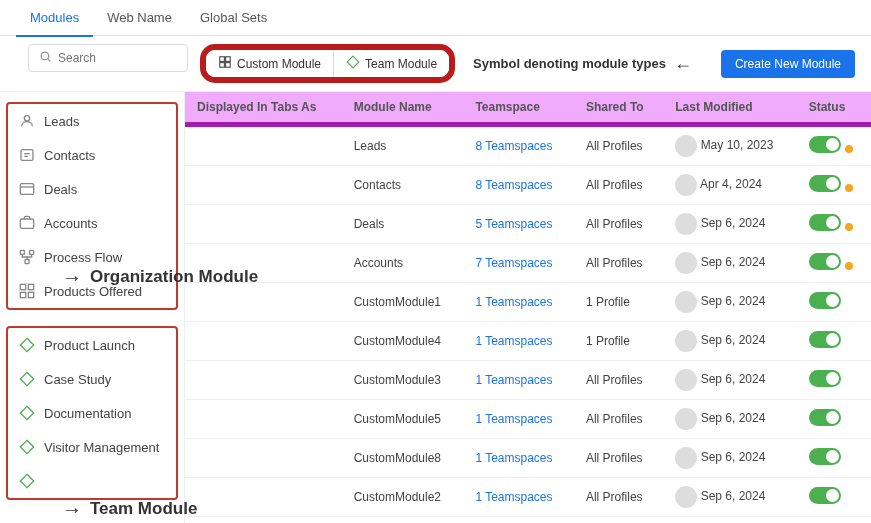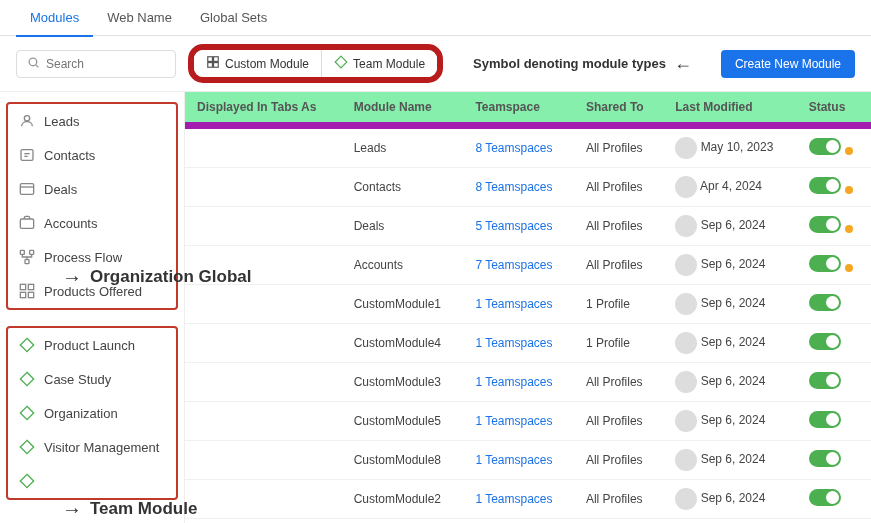--- a/index.html
+++ b/index.html
@@ -5,21 +5,21 @@
     * { box-sizing: border-box; margin: 0; padding: 0; }
     body { font-family: -apple-system, BlinkMacSystemFont, 'Segoe UI', sans-serif; font-size: 13px; background: #fff; color: #333; width: 871px; height: 523px; overflow: hidden; }
 
     
     .top-nav { display: flex; align-items: center; border-bottom: 1px solid #e0e0e0; padding: 0 16px; height: 36px; }
     .nav-tab { padding: 10px 14px; font-size: 13px; cursor: pointer; color: #555; border-bottom: 2px solid transparent; margin-bottom: -1px; }
     .nav-tab.active { color: #1a73e8; border-bottom: 2px solid #1a73e8; font-weight: 500; }
 
     
     .toolbar { display: flex; align-items: center; justify-content: space-between; padding: 8px 16px; border-bottom: 1px solid #eee; }
-    .toolbar-left { display: flex; align-items: center; gap: 12px; }
+    .toolbar-left { display: flex; align-items: flex-start; gap: 12px; margin-left: 12px; }
     .search-box { display: flex; align-items: center; border: 1px solid #ddd; border-radius: 4px; padding: 5px 10px; width: 160px; gap: 6px; }
     .search-box input { border: none; outline: none; font-size: 12px; color: #888; width: 100%; background: transparent; }
     .module-type-buttons { display: flex; align-items: center; border: 6px solid #b91c1c; border-radius: 15px; overflow: hidden; }
     .module-type-btn { display: flex; align-items: center; gap: 5px; padding: 5px 12px; font-size: 12px; cursor: pointer; background: #fff; color: #333; border: none; }
     .module-type-btn + .module-type-btn { border-left: 1px solid #ddd; }
     .create-btn { background: #1a73e8; color: #fff; border: none; border-radius: 4px; padding: 7px 14px; font-size: 12px; cursor: pointer; font-weight: 500; margin-left: 21px; }
 
     
     .annotation { position: absolute; font-size: 13px; font-weight: bold; color: #333; pointer-events: none; }
 
@@ -29,21 +29,21 @@
     
     .sidebar { width: 185px; border-right: 1px solid #eee; overflow-y: auto; flex-shrink: 0; padding: 6px 0; }
     .sidebar-section { border: 2px solid #c0392b; border-radius: 4px; margin: 4px 6px; }
     .sidebar-item { display: flex; align-items: center; gap: 8px; padding: 8px 10px; cursor: pointer; font-size: 13px; color: #444; }
     .sidebar-item .icon { width: 18px; height: 18px; display: flex; align-items: center; justify-content: center; flex-shrink: 0; }
     .sidebar-item .icon svg { width: 16px; height: 16px; }
 
     
     .table-container { flex: 1; overflow-y: auto; }
     table { width: 100%; border-collapse: collapse; }
-    thead tr { background: #86efac; border-bottom: 7px solid #a21caf; }
+    thead tr { background: #f0abfc; border-bottom: 5px solid #a21caf; }
     th { padding: 8px 12px; text-align: left; font-size: 12px; font-weight: 600; color: #555; white-space: nowrap; }
     td { padding: 8px 12px; font-size: 12px; color: #444; border-bottom: 1px solid #f0f0f0; white-space: nowrap; }
     .td-link { color: #1a73e8; cursor: pointer; }
     .avatar { width: 22px; height: 22px; border-radius: 50%; background: #ddd; display: inline-block; vertical-align: middle; }
 
     
     .toggle { display: inline-flex; align-items: center; gap: 4px; }
     .toggle-track { width: 32px; height: 17px; border-radius: 10px; background: #4caf50; position: relative; cursor: pointer; }
     .toggle-thumb { width: 13px; height: 13px; border-radius: 50%; background: white; position: absolute; top: 2px; right: 2px; }
 
@@ -199,21 +199,21 @@
         </span>
         <span>Case Study</span>
       </div>
 
       <div class="sidebar-item">
         <span class="icon team-icon">
           <svg width="14" height="14" viewBox="0 0 24 24" fill="none" stroke="#4caf50" stroke-width="2">
               <polygon points="12,2 22,12 12,22 2,12"></polygon>
             </svg>
         </span>
-        <span>Organization</span>
+        <span>Documentation</span>
       </div>
 
       <div class="sidebar-item">
         <span class="icon team-icon">
           <svg width="14" height="14" viewBox="0 0 24 24" fill="none" stroke="#4caf50" stroke-width="2">
               <polygon points="12,2 22,12 12,22 2,12"></polygon>
             </svg>
         </span>
         <span>Visitor Management</span>
       </div>
@@ -359,19 +359,19 @@
     <span class="toggle-track">
       <span class="toggle-thumb"></span>
     </span>
   </span></td>
           </tr>
         </tbody>
     </table>
   </div>
 
   <div style="position:absolute;left:62px;top:172px;font-size:20px;font-weight:bold;color:#333;pointer-events:none;z-index:20">
-    <span style="margin-right:8px">→</span><span style="font-size:17px;font-weight:bold">Organization Global</span>
+    <span style="margin-right:8px">→</span><span style="font-size:17px;font-weight:bold">Organization Module</span>
   </div>
   <div style="position:absolute;left:62px;top:404px;font-size:20px;font-weight:bold;color:#333;pointer-events:none;z-index:20">
     <span style="margin-right:8px">→</span><span style="font-size:17px;font-weight:bold">Team Module</span>
   </div>
 
 </div>
 
 </body></html>

